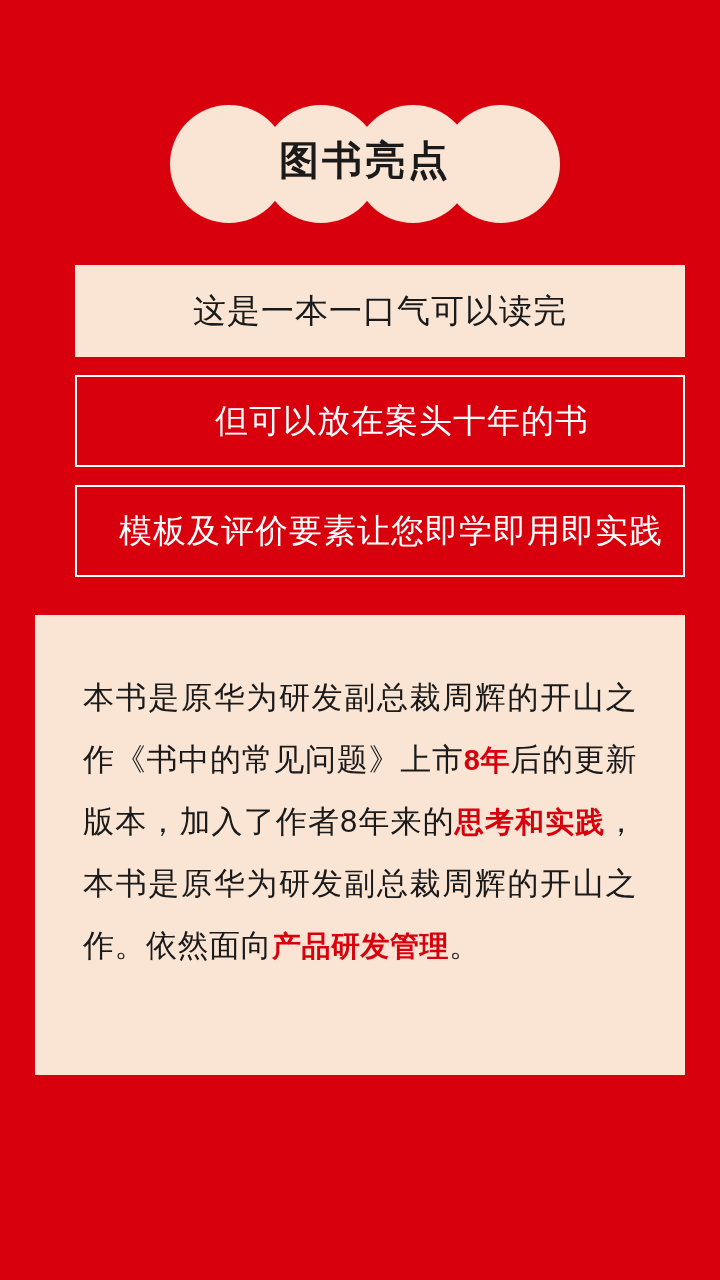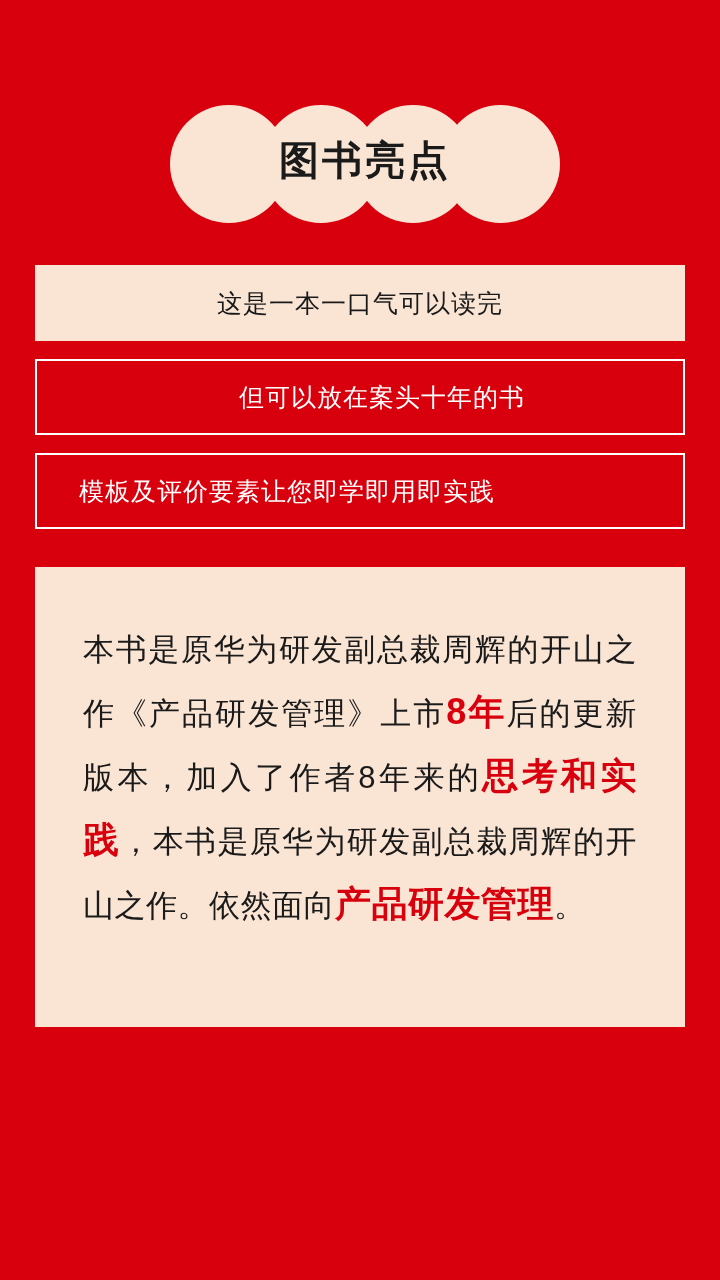--- a/index.html
+++ b/index.html
@@ -52,28 +52,29 @@
     letter-spacing: 3px;
     line-height: 60px;
     z-index: 5;
   }
 
   
   .bars {
     padding: 35px 35px 0 35px;
   }
   .bar {
-    height: 76px;
+    height: 92px;
     margin-bottom: 18px;
     display: flex;
     align-items: center;
     justify-content: center;
-    font-size: 25px;
+    font-size: 33px;
     letter-spacing: 1px;
     box-sizing: border-box;
+    margin-left: 40px;
   }
   .bar.filled {
     background: #FAE4D4;
     color: #1A1A1A;
   }
   .bar.outlined {
     background: transparent;
     color: #FFFFFF;
     border: 2px solid #FFFFFF;
     padding-left: 44px;
@@ -103,21 +104,21 @@
   .desc-text {
     font-size: 31px;
     line-height: 62px;
     color: #1A1A1A;
     text-align: justify;
     letter-spacing: 0.5px;
   }
   .em-red {
     color: #D9000D;
     font-weight: bold;
-    font-size: 36px;
+    font-size: 29px;
   }
 </style>
 </head>
 <body>
 
 <div class="header">
   <div class="circles">
     <div class="circle c1"></div>
     <div class="circle c2"></div>
     <div class="circle c3"></div>
@@ -133,15 +134,15 @@
   <div class="bar outlined">
     <span>但可以放在案头十年的书</span>
   </div>
   <div class="bar outlined-left">
     <span>模板及评价要素让您即学即用即实践</span>
   </div>
 </div>
 
 <div class="desc-panel">
   <div class="desc-text">
-    <span>本书是原华为研发副总裁周辉的开山之作《产品研发管理》上市</span><span class="em-red">8年</span><span>后的更新版本，加入了作者8年来的</span><span class="em-red">思考和实践</span><span>，本书是原华为研发副总裁周辉的开山之作。依然面向</span><span class="em-red">产品研发管理</span><span>。</span>
+    <span>本书是原华为研发副总裁周辉的开山之作《书中的常见问题》上市</span><span class="em-red">8年</span><span>后的更新版本，加入了作者8年来的</span><span class="em-red">思考和实践</span><span>，本书是原华为研发副总裁周辉的开山之作。依然面向</span><span class="em-red">产品研发管理</span><span>。</span>
   </div>
 </div>
 
 </body></html>

